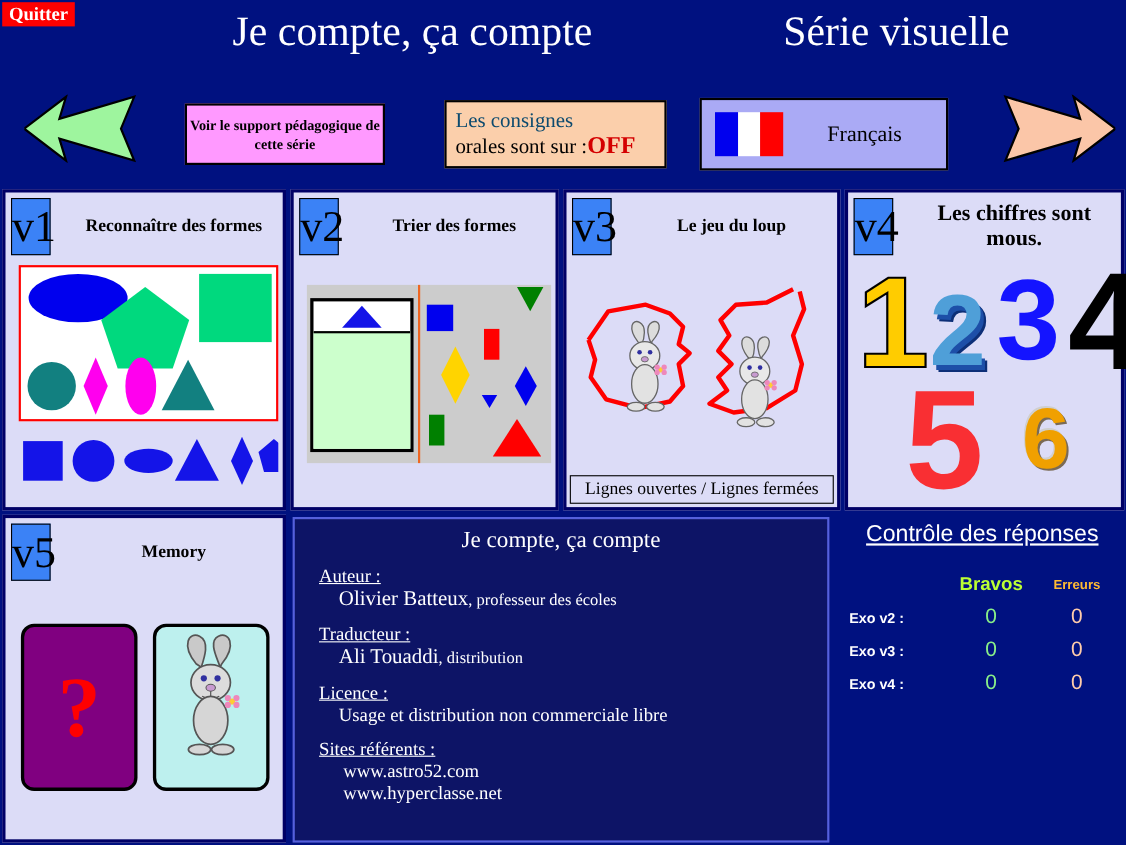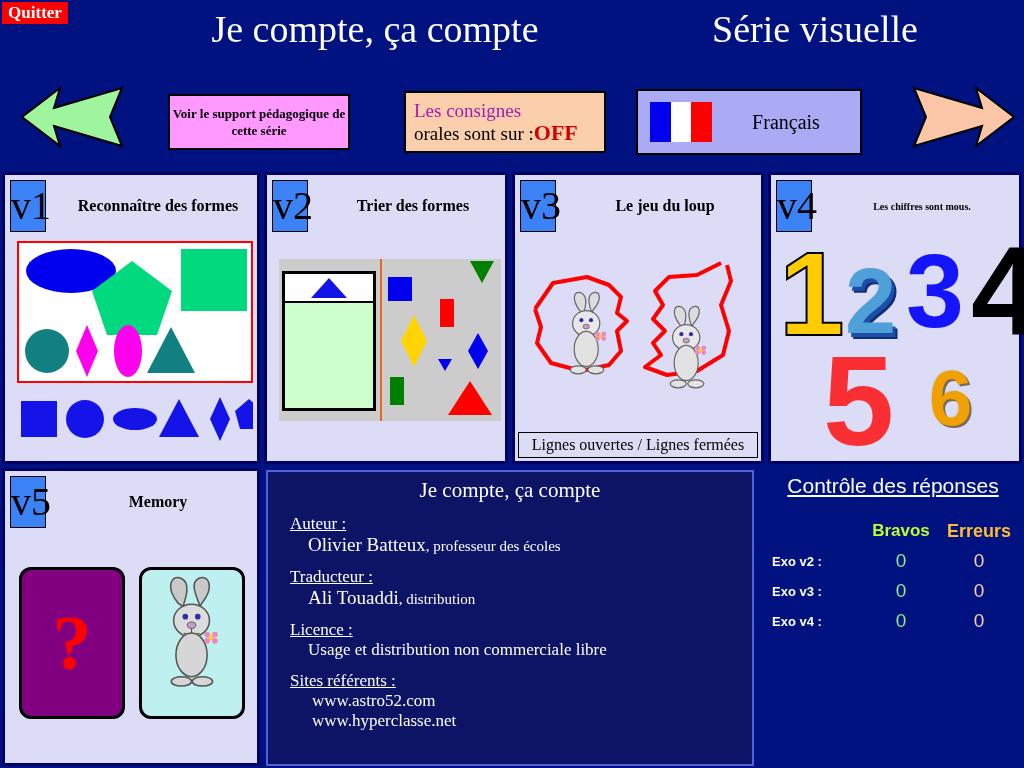--- a/index.html
+++ b/index.html
@@ -90,21 +90,21 @@
     box-sizing: border-box;
     cursor: pointer;
     padding-left: 8px;
     display: flex;
     flex-direction: column;
     justify-content: center;
   }
   .consignes-line1 {
     font-size: 19px;
     line-height: 22px;
-    color: #a21caf;
+    color: #0c4a6e;
   }
   .consignes-line2 {
     font-size: 19px;
     line-height: 22px;
     color: #000;
     white-space: nowrap;
   }
   .consignes-state {
     color: #d40000;
     font-weight: bold;
@@ -169,21 +169,21 @@
     height: 52px;
     display: flex;
     align-items: center;
     justify-content: center;
     font-size: 16px;
     font-weight: bold;
     color: #000;
     text-align: center;
     font-family: "Liberation Serif", serif;
   }
-  .ptitle.small { font-size: 10px; text-align: right; }
+  .ptitle.small { font-size: 20px; }
 
   
   .v1-box {
     position: absolute;
     left: 12px; top: 66px;
     width: 236px; height: 142px;
     background: #ffffff;
     border: 2px solid #ff0000;
     box-sizing: border-box;
   }
@@ -324,21 +324,21 @@
   .score-grid {
     position: absolute;
     left: 8px; top: 46px;
     width: 244px;
   }
   .score-row { display: flex; align-items: center; height: 30px; }
   .sc-label { width: 88px; font-size: 13px; font-weight: bold; color: #ffffff; }
   .sc-bravo { width: 82px; text-align: center; font-size: 19px; }
   .sc-err   { width: 74px; text-align: center; font-size: 19px; }
   .hdr-bravo { color: #bbff33; font-size: 17px; font-weight: bold; }
-  .hdr-err   { color: #ffbb33; font-size: 18px; font-weight: bold; }
+  .hdr-err   { color: #ffbb33; font-size: 12px; font-weight: bold; }
   .val-bravo { color: #88ee88; }
   .val-err   { color: #ffccaa; }
 </style>
 </head>
 <body>
 
 <div id="app">
 
   <div class="quit-btn">Quitter</div>
   <div class="main-title">Je compte, ça compte</div>

